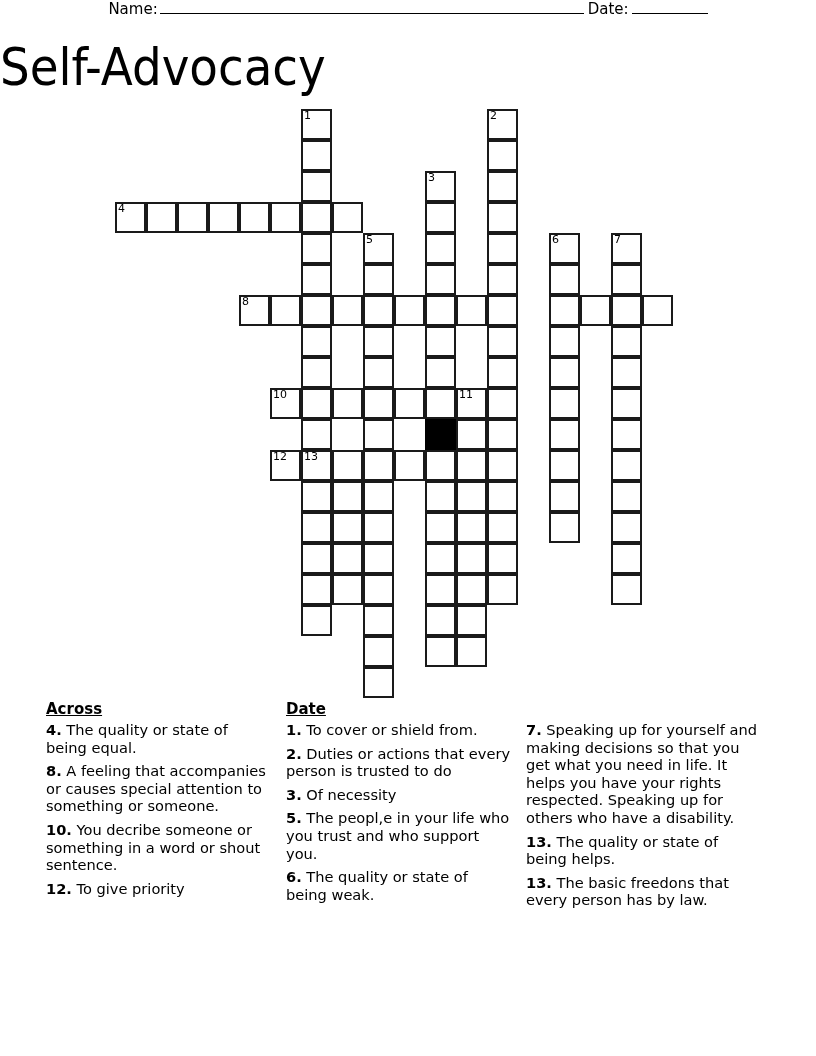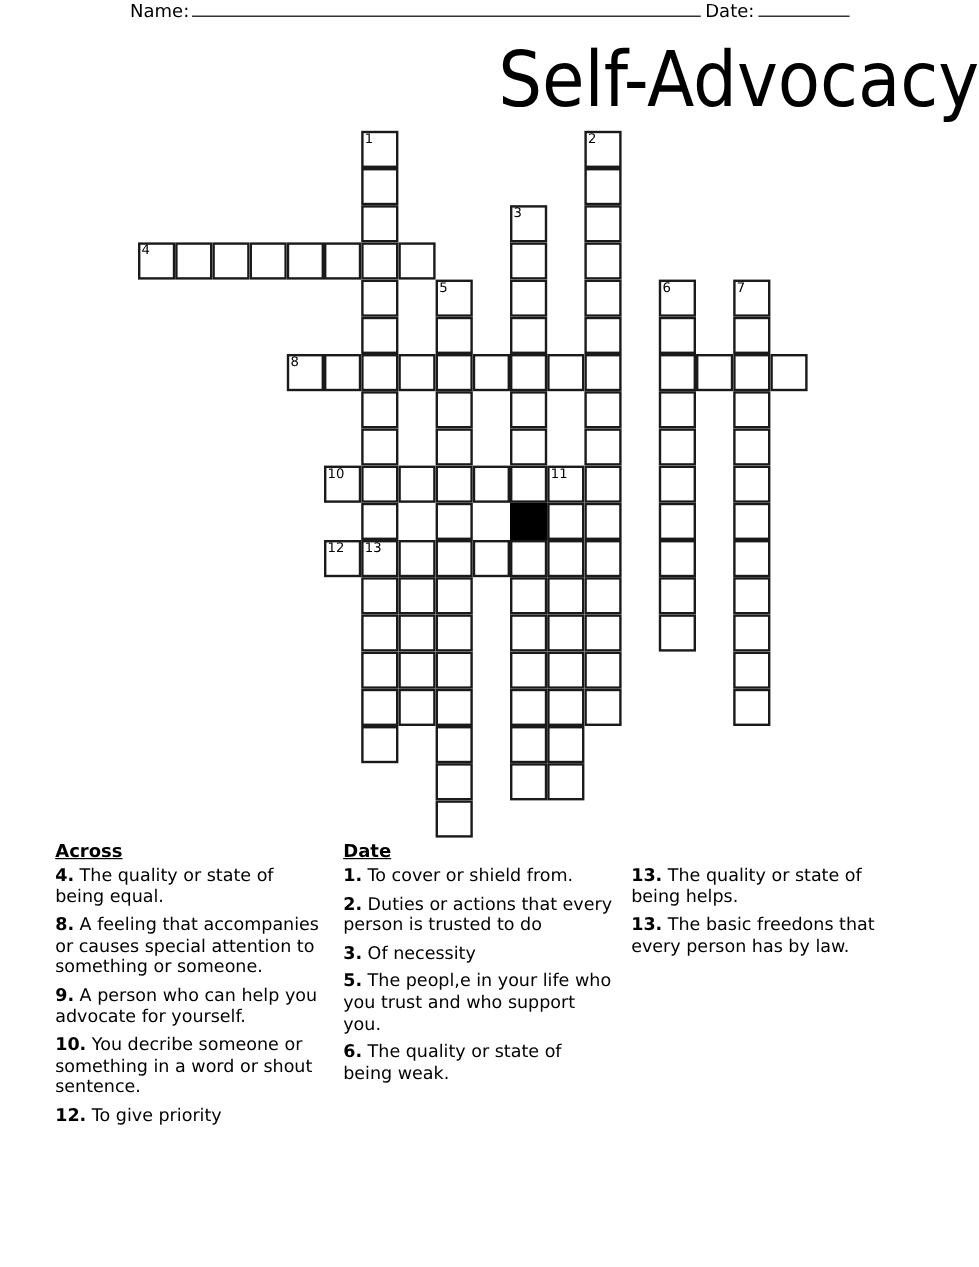--- a/index.html
+++ b/index.html
@@ -25,22 +25,22 @@
   }
   .namebar .lbl { font-size: 15px; white-space: pre; }
   .rule { display: inline-block; border-bottom: 1px solid #000; height: 13px; }
   .rule-name { width: 424px; margin: 0 4px 0 2px; }
   .rule-date { width: 76px; margin-left: 3px; }
 
   
   .title {
     position: absolute;
     left: 0; top: 36px; width: 816px;
-    text-align: right;
-    font-size: 64px;
+    text-align: left;
+    font-size: 52px;
     font-weight: 400;
     letter-spacing: 0px;
     font-family: "DejaVu Sans Condensed", "DejaVu Sans", sans-serif;
     line-height: 62px;
   }
 
   
   #grid {
     position: absolute;
     left: 0; top: 0;
@@ -250,35 +250,35 @@
     <div class="cell" style="left: 332px; top: 543px;"></div>
     <div class="cell" style="left: 332px; top: 574px;"></div>
   </div>
 
 <div id="clues">
   <div class="clue-col c1">
     <div class="col-head">Across</div>
     <div id="across-list">
         <p class="clue"><span class="n">4.</span><span> The quality or state of being equal.</span></p>
         <p class="clue"><span class="n">8.</span><span> A feeling that accompanies or causes special attention to something or someone.</span></p>
-        <p class="clue"><span class="n">9.</span><span> A person who can help you advocate for yourself.</span></p>
         <p class="clue"><span class="n">10.</span><span> You decribe someone or something in a word or shout sentence.</span></p>
         <p class="clue"><span class="n">12.</span><span> To give priority</span></p>
       </div>
   </div>
   <div class="clue-col c2">
     <div class="col-head">Date</div>
     <div id="down1-list">
         <p class="clue"><span class="n">1.</span><span> To cover or shield from.</span></p>
         <p class="clue"><span class="n">2.</span><span> Duties or actions that every person is trusted to do</span></p>
         <p class="clue"><span class="n">3.</span><span> Of necessity</span></p>
         <p class="clue"><span class="n">5.</span><span> The peopl,e in your life who you trust and who support you.</span></p>
         <p class="clue"><span class="n">6.</span><span> The quality or state of being weak.</span></p>
       </div>
   </div>
   <div class="clue-col c3">
     <div class="spacer-head"></div>
     <div id="down2-list">
+        <p class="clue"><span class="n">7.</span><span> Speaking up for yourself and making decisions so that you get what you need in life. It helps you have your rights respected. Speaking up for others who have a disability.</span></p>
         <p class="clue"><span class="n">13.</span><span> The quality or state of being helps.</span></p>
         <p class="clue"><span class="n">13.</span><span> The basic freedons that every person has by law.</span></p>
       </div>
   </div>
 </div>
 
 </body></html>

